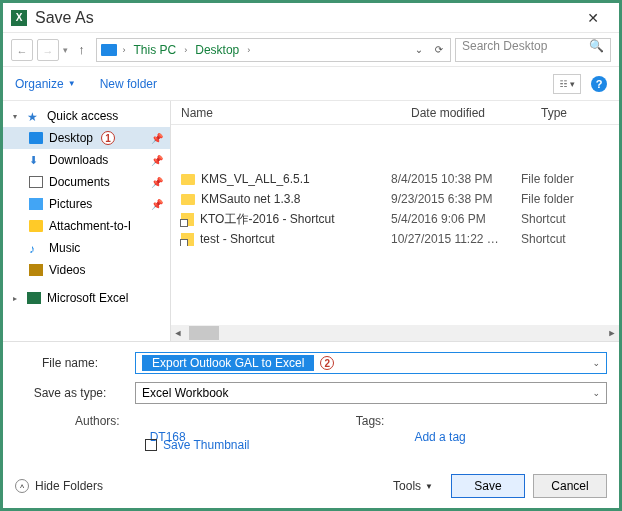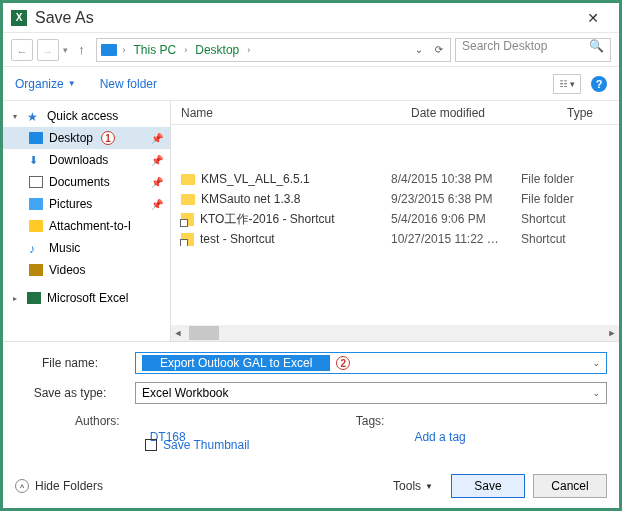--- a/index.html
+++ b/index.html
@@ -51,40 +51,40 @@
   .ic-folder { background:#ffca28; border-radius:1px; }
   .ic-music { color:#1e88e5; font-size:12px; }
   .ic-vid { background:#b8860b; }
   .ic-excel { background:#207245; }
   .callout { display:inline-flex; width:14px; height:14px; border:1.5px solid #c0392b; border-radius:50%; color:#c0392b; font-size:10px; font-weight:bold; align-items:center; justify-content:center; margin-left:2px; background:#fff; }
 
   .listpane { flex:1; display:flex; flex-direction:column; min-width:0;gap:44px; }
   .list-header { height:24px; display:flex; align-items:center; border-bottom:1px solid #e8e8e8; font-size:12px; color:#444; }
   .col-name { width:240px; padding-left:10px; }
   .col-date { width:130px; }
-  .col-type { flex:1;text-align:center; }
+  .col-type { flex:1; }
   .list-rows { flex:1; overflow:hidden; }
   .row { height:20px; display:flex; align-items:center; font-size:12px; color:#333; }
   .row .cell-name { width:220px; padding-left:10px; display:flex; align-items:center; gap:6px; white-space:nowrap; overflow:hidden; }
   .row .cell-date { width:130px; color:#555; white-space:nowrap; }
   .row .cell-type { flex:1; color:#555; white-space:nowrap; overflow:hidden; }
   .fi-folder { width:14px; height:11px; background:#ffd54f; border-radius:1px; display:inline-block; }
   .fi-shortcut { width:13px; height:13px; background:#ffd54f; display:inline-block; position:relative; }
   .fi-shortcut::after { content:""; position:absolute; bottom:-1px; left:-1px; width:6px; height:6px; background:#fff; border:1px solid #666; }
   .hscroll { height:16px; background:#f0f0f0; display:flex; align-items:center; }
   .hscroll .thumb { height:14px; width:30px; background:#c8c8c8; margin-left:4px; }
   .hscroll .ar { width:14px; text-align:center; color:#666; font-size:9px; }
 
   
   .form { border-top:1px solid #e0e0e0; padding:8px 12px 10px; font-size:12px; background:#fafafa00; }
   .form-row { display:flex; align-items:center; height:26px; margin-bottom:4px; }
   .form-label { width:120px; text-align:center; padding-right:10px; color:#333; }
   .combo { flex:1; height:22px; border:1px solid #999; display:flex; align-items:center; padding:0 6px; background:#fff; font-size:12px; position:relative; }
   .combo.sel { border:1px solid #1e88e5; background:#fff; }
-  .combo.sel .seltext { background:#1e88e5; color:#fff; padding:1px 18px; }
+  .combo.sel .seltext { background:#1e88e5; color:#fff; padding:1px 10px; }
   .combo .dd { margin-left:auto; font-size:9px; color:#555; }
   .meta-row { display:flex; align-items:center; padding-left:60px; gap:30px; height:22px; color:#444; }
   .meta-row .link { color:#1e6fd6;margin-top:32px; }
   .thumbrow { display:flex; align-items:center; padding-left:130px; height:26px; gap:6px; color:#1e6fd6; }
   .chk { width:12px; height:12px; border:1px solid #333; display:inline-block; }
 
   
   .footer { display:flex; align-items:center; padding:6px 12px 10px; gap:10px; }
   .hidefolders { display:flex; align-items:center; gap:6px; font-size:12px; color:#333; }
   .circ { width:14px; height:14px; border:1px solid #888; border-radius:50%; display:flex; align-items:center; justify-content:center; font-size:8px; }

